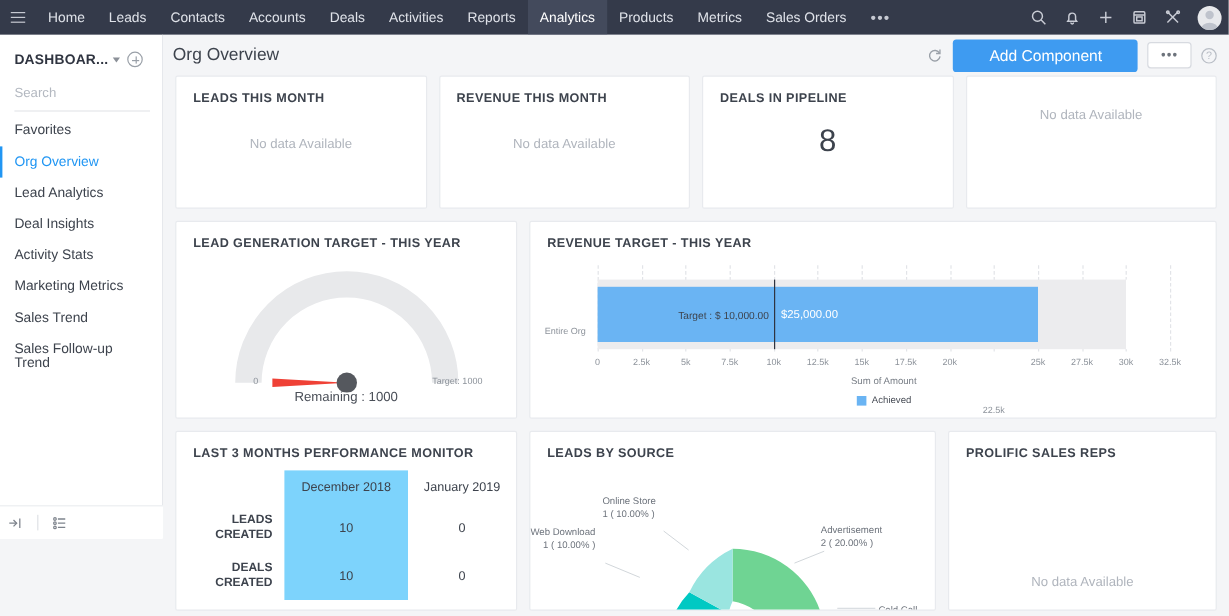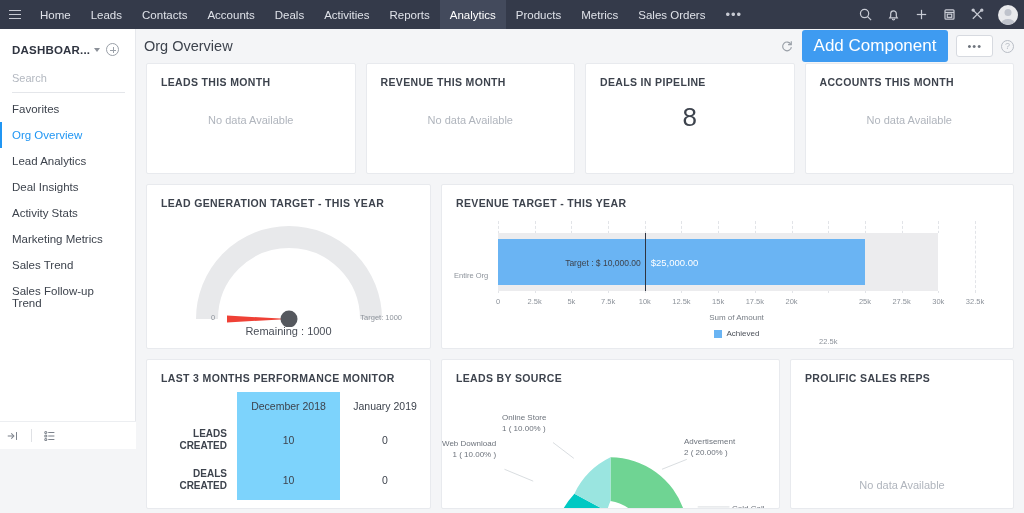--- a/index.html
+++ b/index.html
@@ -110,22 +110,22 @@
   .main { flex: 1; height: 484px; background: #f4f5f7; overflow: hidden; position: relative; }
   .page-head {
     height: 34px; background: #f4f5f7;
     display: flex; align-items: center; padding: 0 10px 0 8px;
   }
   .page-title { font-size: 14.5px; color: #3d434d; }
   .head-actions { margin-left: auto; display: flex; align-items: center; gap: 8px; }
   .refresh-ico { width: 14px; height: 14px; cursor: pointer; }
   .refresh-ico svg { stroke: #9aa0a8; fill: none; stroke-width: 1.3; }
   .btn-primary {
-    background: #3e9bf1; color: #fff; font-size: 17px;
-    border: none; border-radius: 3px; padding: 6px 12px; cursor: pointer;
+    background: #3e9bf1; color: #fff; font-size: 13px;
+    border: none; border-radius: 3px; padding: 6px 30px; cursor: pointer;
     font-family: "Liberation Sans", sans-serif;
   }
   .btn-ghost {
     background: #fff; border: 1px solid #d7dae0; border-radius: 3px;
     padding: 4px 10px; font-size: 11px; color: #6d737c; cursor: pointer;
     letter-spacing: 1px; line-height: 12px;
   }
   .help-ico {
     width: 13px; height: 13px; border: 1px solid #b9bec6; border-radius: 50%;
     font-size: 9px; color: #b9bec6; display: flex; align-items: center; justify-content: center;
@@ -333,21 +333,20 @@
         </div>
         <div class="card kpi">
           <div class="card-title">REVENUE THIS MONTH</div>
           <div class="nodata">No data Available</div>
         </div>
         <div class="card kpi">
           <div class="card-title">DEALS IN PIPELINE</div>
           <div class="kpi-value">8</div>
         </div>
         <div class="card kpi">
-          <div class="card-title">ACCOUNTS THIS MONTH</div>
           <div class="nodata">No data Available</div>
         </div>
       </div>
 
       <div class="row">
 
         <div class="card card-gauge">
           <div class="card-title">LEAD GENERATION TARGET - THIS YEAR</div>
           <div class="gauge-wrap">
             <svg class="gauge-svg" width="200" height="108" viewBox="0 0 200 108">

